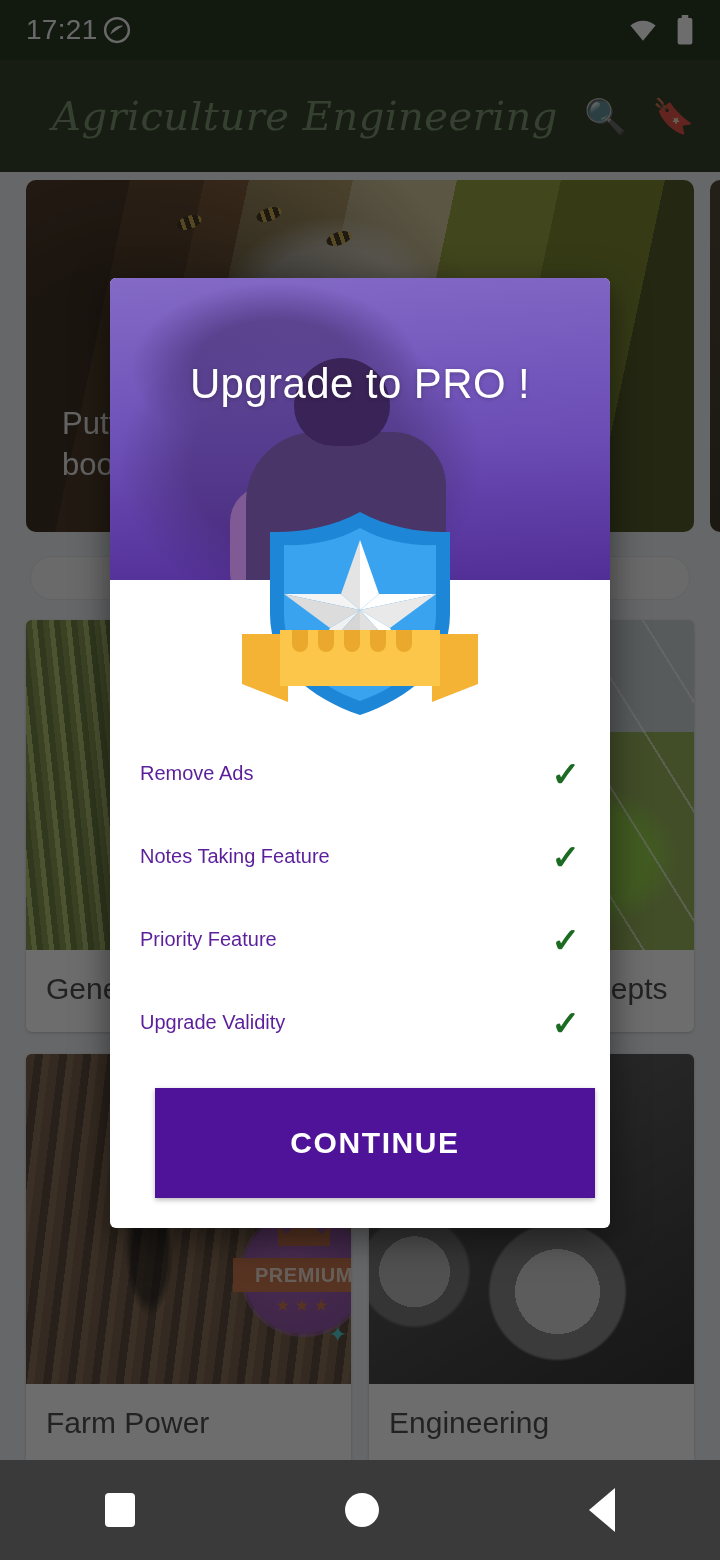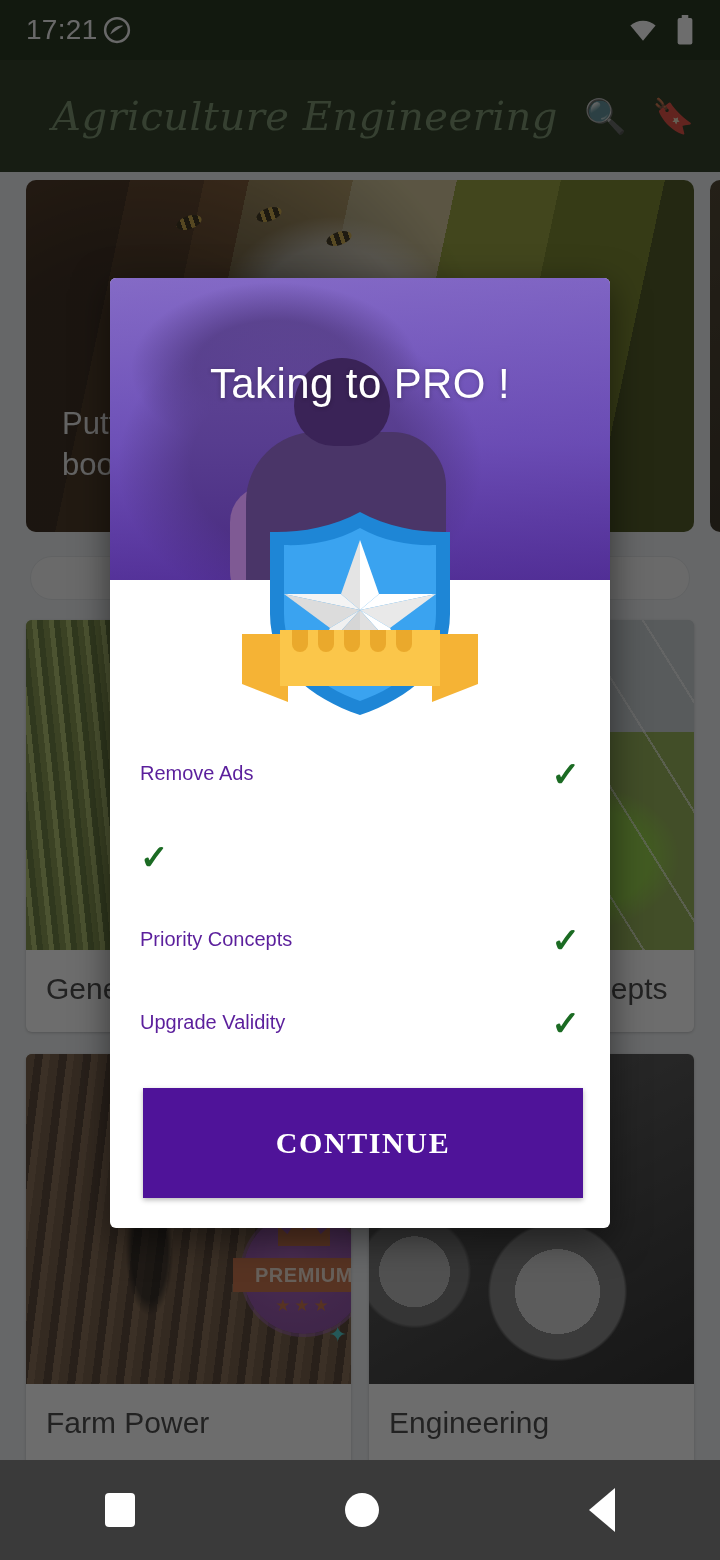--- a/index.html
+++ b/index.html
@@ -163,24 +163,24 @@
            width:240px; height:215px; z-index:2; }
 
   #dlg-body { padding:152px 30px 0; }
   .feature {
     display:flex; align-items:center; justify-content:space-between;
     height:83px;
   }
   .feature .f-label { color:#5b1f9c; font-size:20px; }
   .feature .f-check { color:#1b6b23; font-size:34px; line-height:1; font-weight:bold; }
   #cta {
-    margin:24px 3px 30px; height:110px; width:100%;
+    margin:24px 15px 30px; height:110px; width:100%;
     background:#4f1399; color:#fff; border:0;
     font-size:30px; font-weight:bold; letter-spacing:1.6px;
-    font-family:Liberation Serif, serif;
+    font-family:Liberation Sans, sans-serif;
     box-shadow:0 2px 5px rgba(0,0,0,.28); cursor:pointer;
   }
 
   
   #nav-bar {
     position:absolute; bottom:0; left:0; width:720px; height:100px;
     background:#3a3a3a; display:flex; align-items:center; justify-content:space-around;
     z-index:30;
   }
   #nav-square { width:30px; height:34px; background:#fff; border-radius:4px; }
@@ -283,21 +283,21 @@
 </div>
 
 <div id="dialog">
 
   <div id="dlg-header">
     <div id="hiker">
       <div class="pack"></div>
         <div class="body"></div>
         <div class="head"></div>
     </div>
-    <div id="dlg-title">Taking to PRO !</div>
+    <div id="dlg-title">Upgrade to PRO !</div>
   </div>
 
   <svg id="badge" viewBox="0 0 240 215">
     <path d="M120 6 C92 22 56 27 30 26 L30 108 C30 160 70 192 120 209 C170 192 210 160 210 108 L210 26 C184 27 148 22 120 6 Z" fill="#1e86d6"></path>
     <path d="M120 22 C96 36 66 40 44 39 L44 108 C44 152 78 180 120 195 C162 180 196 152 196 108 L196 39 C174 40 144 36 120 22 Z" fill="#3aa3f0"></path>
     <g>
       <polygon points="120,34 139,88 120,104" fill="#ffffff"></polygon>
       <polygon points="120,34 101,88 120,104" fill="#e4e4e4"></polygon>
       <polygon points="196,88 139,88 120,104" fill="#ffffff"></polygon>
       <polygon points="196,88 150,122 120,104" fill="#e9e9e9"></polygon>
@@ -322,24 +322,25 @@
       <path d="M156 124 h16 v14 a8 8 0 0 1 -16 0 Z"></path>
     </g>
   </svg>
 
   <div id="dlg-body">
     <div class="feature">
       <span class="f-label">Remove Ads</span>
       <span class="f-check">✓</span>
     </div>
     <div class="feature">
+      <span class="f-label">Notes Taking Feature</span>
       <span class="f-check">✓</span>
     </div>
     <div class="feature">
-      <span class="f-label">Priority Concepts</span>
+      <span class="f-label">Priority Feature</span>
       <span class="f-check">✓</span>
     </div>
     <div class="feature">
       <span class="f-label">Upgrade Validity</span>
       <span class="f-check">✓</span>
     </div>
     <button id="cta">CONTINUE</button>
   </div>
 </div>
 

